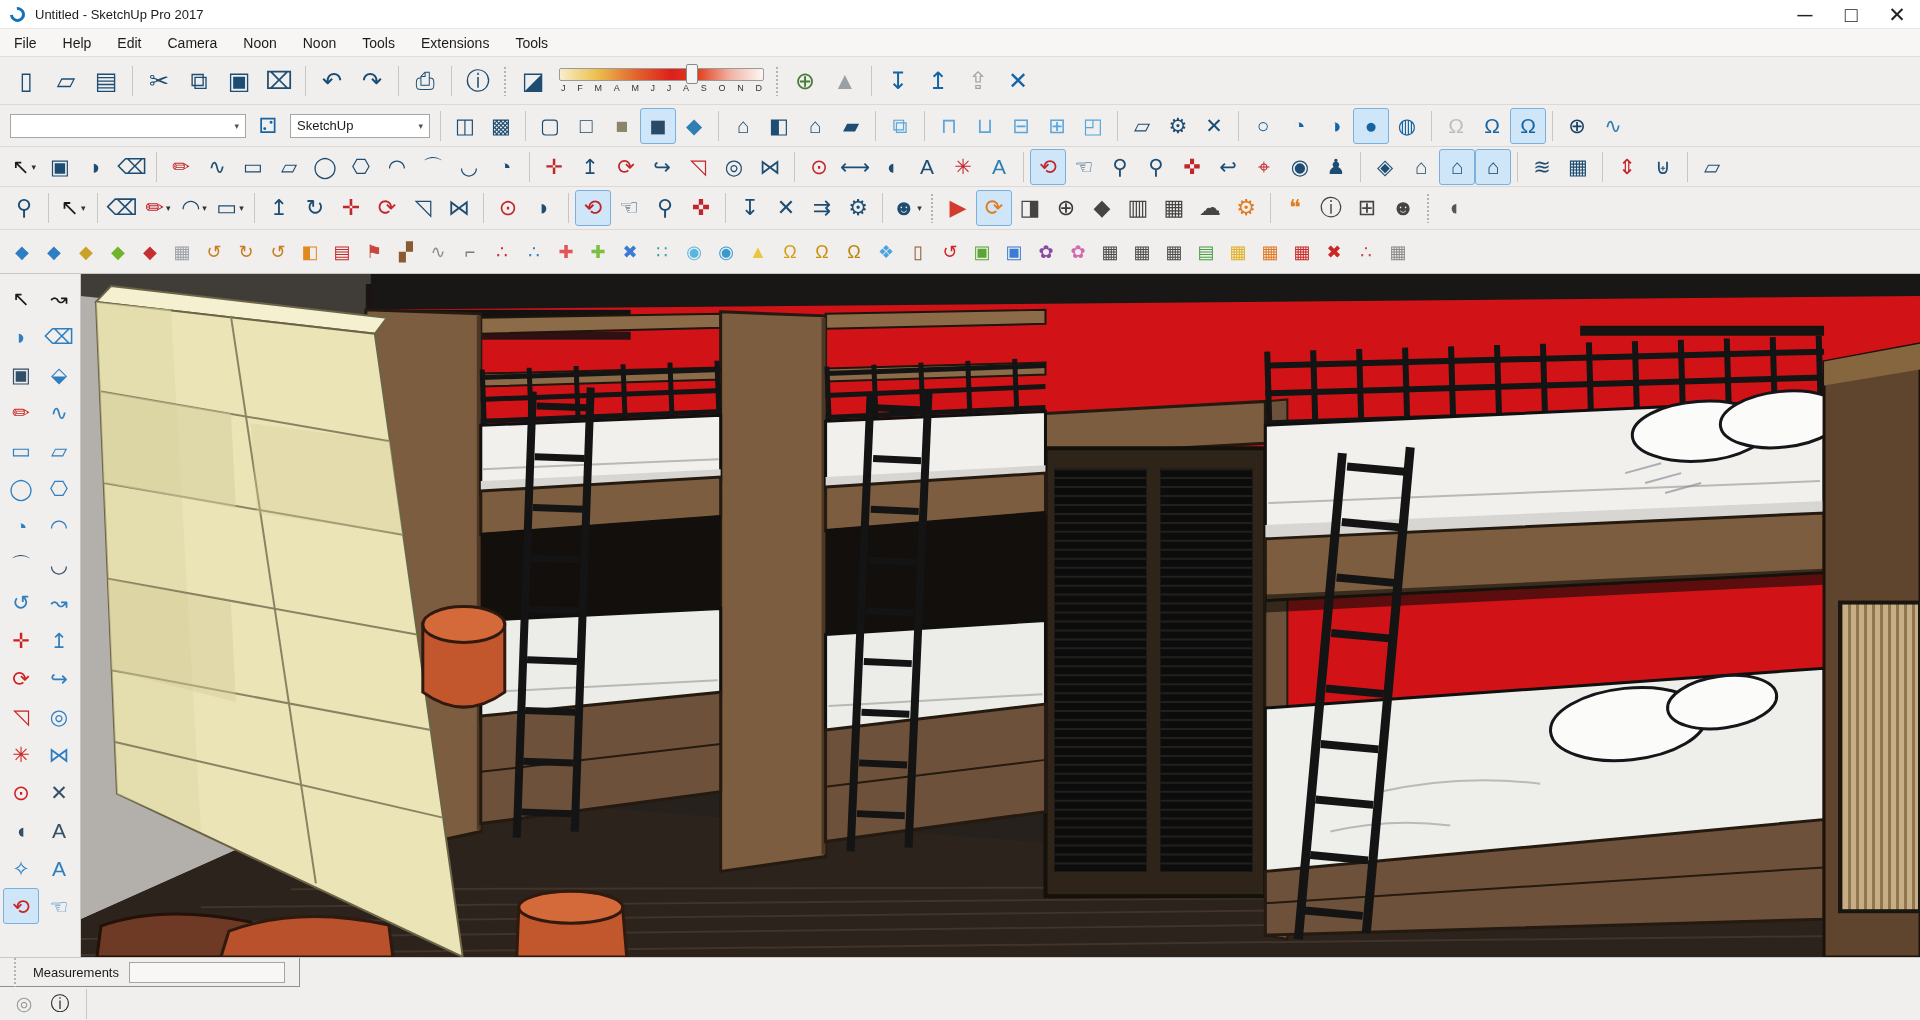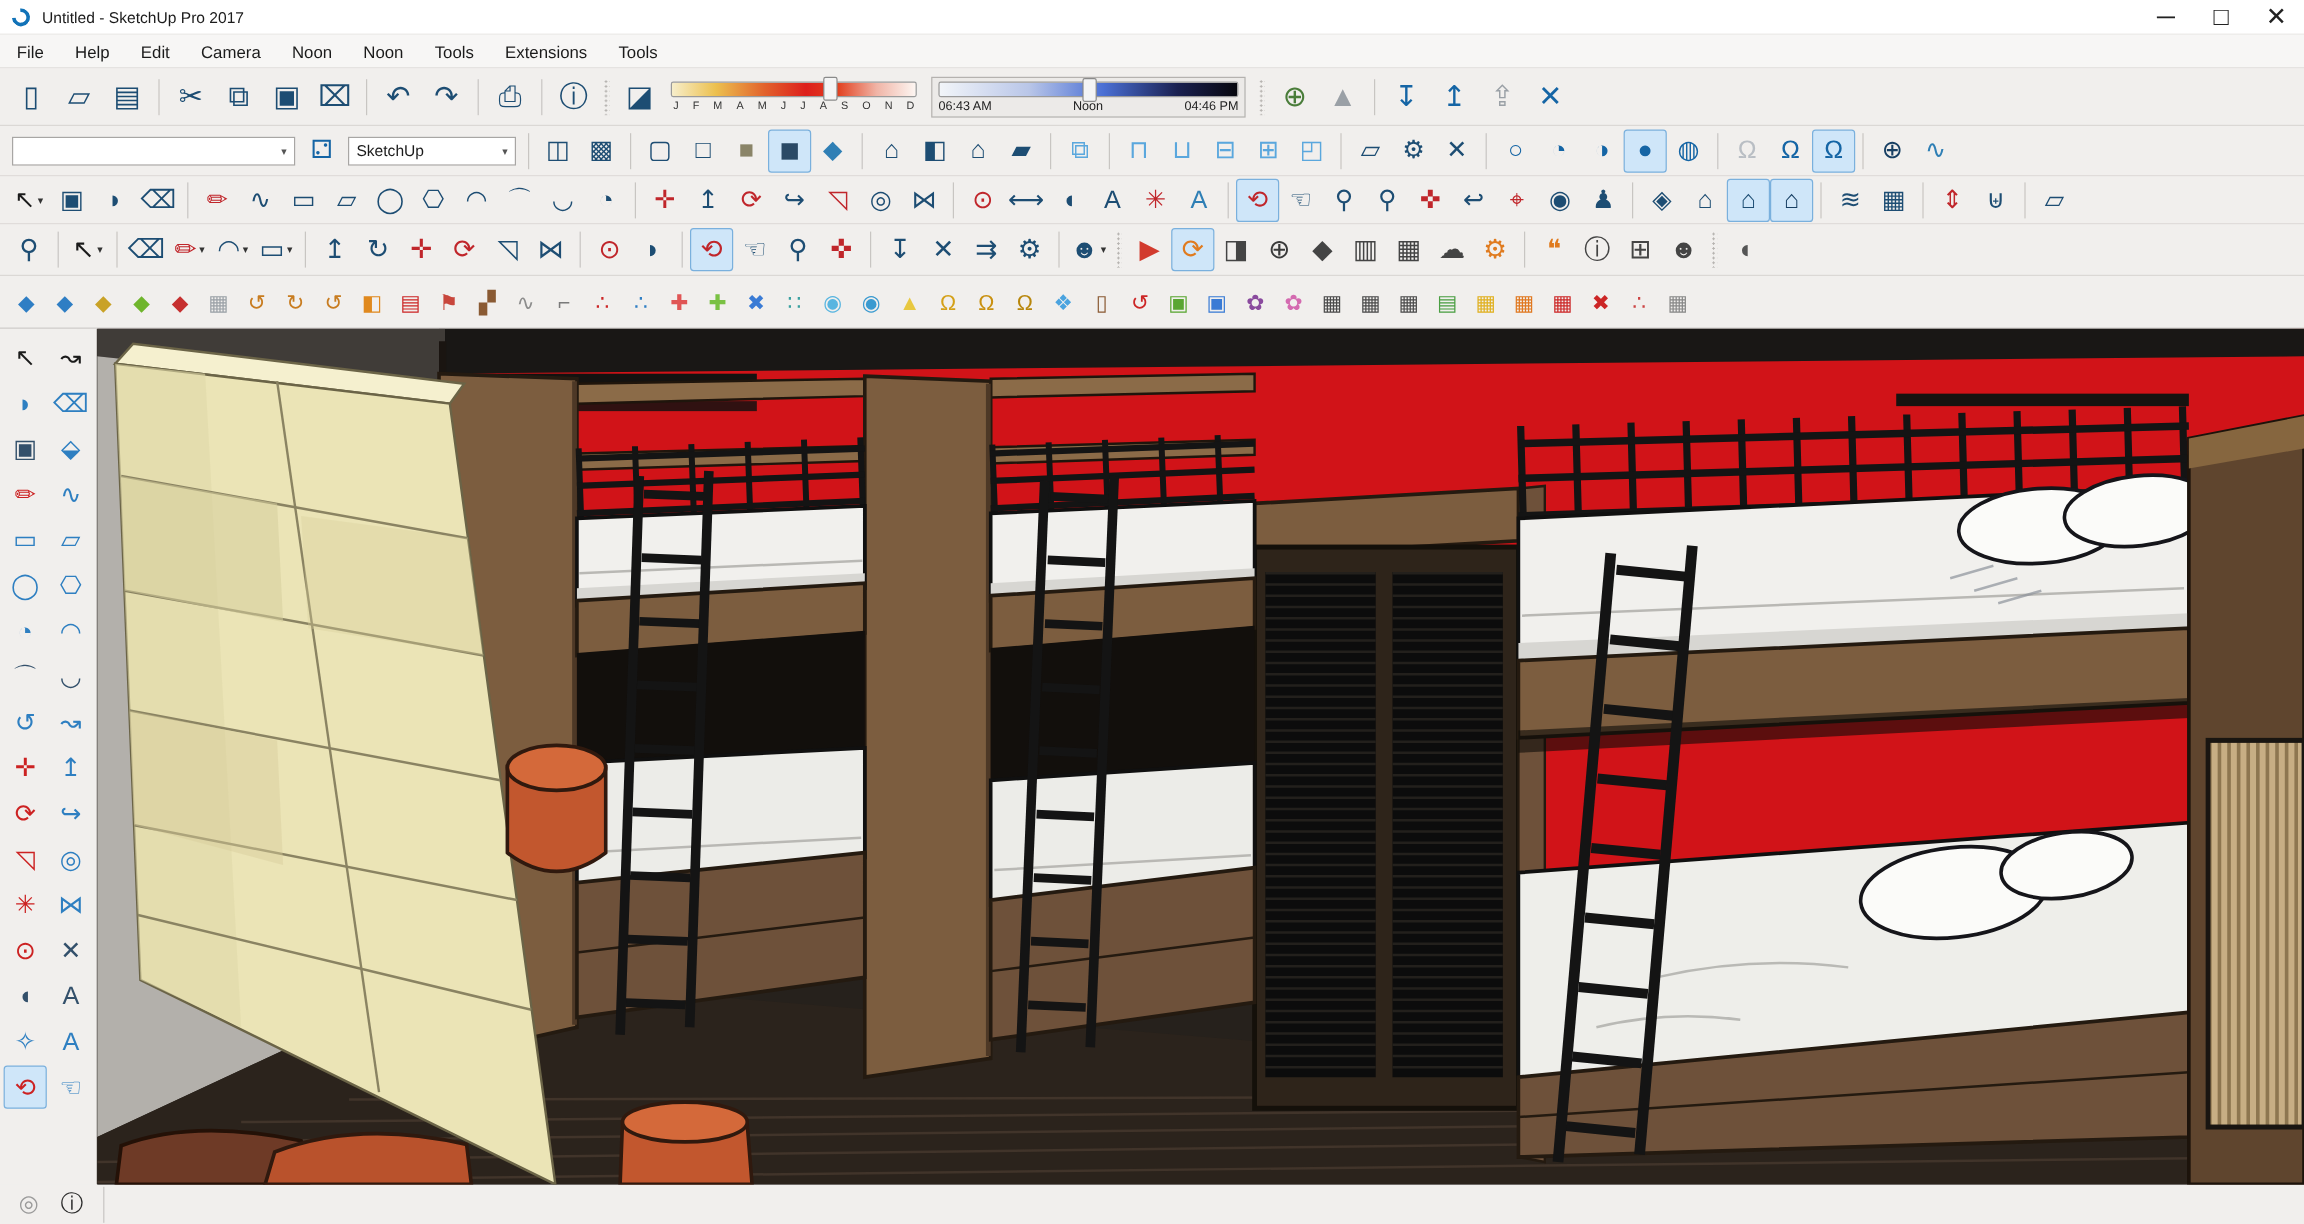--- a/index.html
+++ b/index.html
@@ -163,29 +163,20 @@
             <span class="mon">M</span>
             <span class="mon">J</span>
             <span class="mon">J</span>
             <span class="mon">A</span>
             <span class="mon">S</span>
             <span class="mon">O</span>
             <span class="mon">N</span>
             <span class="mon">D</span>
           </div>
       </div>
-      <div class="timeslider">
-        <div class="timegrad"></div>
-        <div class="thumb" style="top: 0px; left: 48%;"></div>
-        <div class="timelabels">
-          <span>06:43 AM</span>
-          <span>Noon</span>
-          <span>04:46 PM</span>
-        </div>
-      </div>
     </div>
     <div style="display:flex;align-items:center;">
         <div class="tb-grip"></div>
         <div class="tbi">
           <span class="gl" style="color: rgb(74, 125, 58);">⊕</span>
         </div>
         <div class="tbi">
           <span class="gl" style="color: rgb(154, 160, 166);">▲</span>
         </div>
         <div class="tb-sep"></div>
@@ -982,20 +973,27 @@
         <path d="M16,686 L20,655 q60,-22 150,-4 l6,35 z" fill="#6e3a26" stroke="#241107" stroke-width="3"></path>
         <path d="M140,686 L148,660 q70,-26 160,-6 l4,32 z" fill="#b9522c" stroke="#30190e" stroke-width="3"></path>
         <g stroke="#30190e" stroke-width="3">
           <path d="M436,686 L438,636 q52,-22 104,2 l4,48 z" fill="#c2572e"></path>
           <ellipse cx="490" cy="636" rx="52" ry="16" fill="#d4693a"></ellipse>
         </g>
       </svg>
     </div>
   </div>
 
+  <div class="measrow">
+    <div class="meas-box">
+      <div class="tb-grip"></div>
+      <span class="meas-label">Measurements</span>
+      <input class="meas-input" value="" style="">
+    </div>
+  </div>
 
   <div class="statusrow">
       <div class="tbi">
         <span class="gl" style="color: rgb(154, 154, 154);">◎</span>
       </div>
       <div class="tbi">
         <span class="gl" style="color: rgb(42, 42, 42);">ⓘ</span>
       </div>
       <div class="tb-sep"></div>
     </div>

